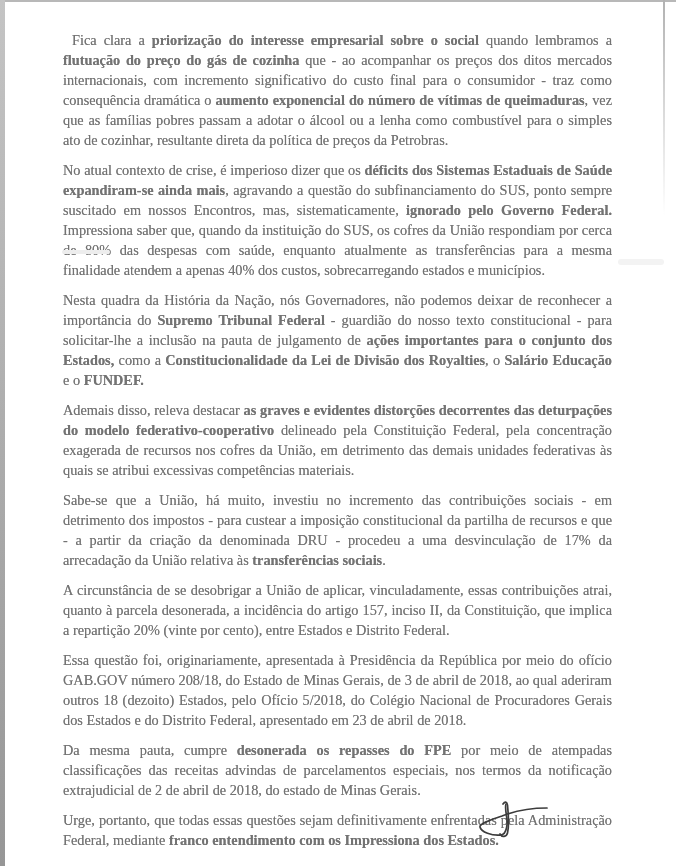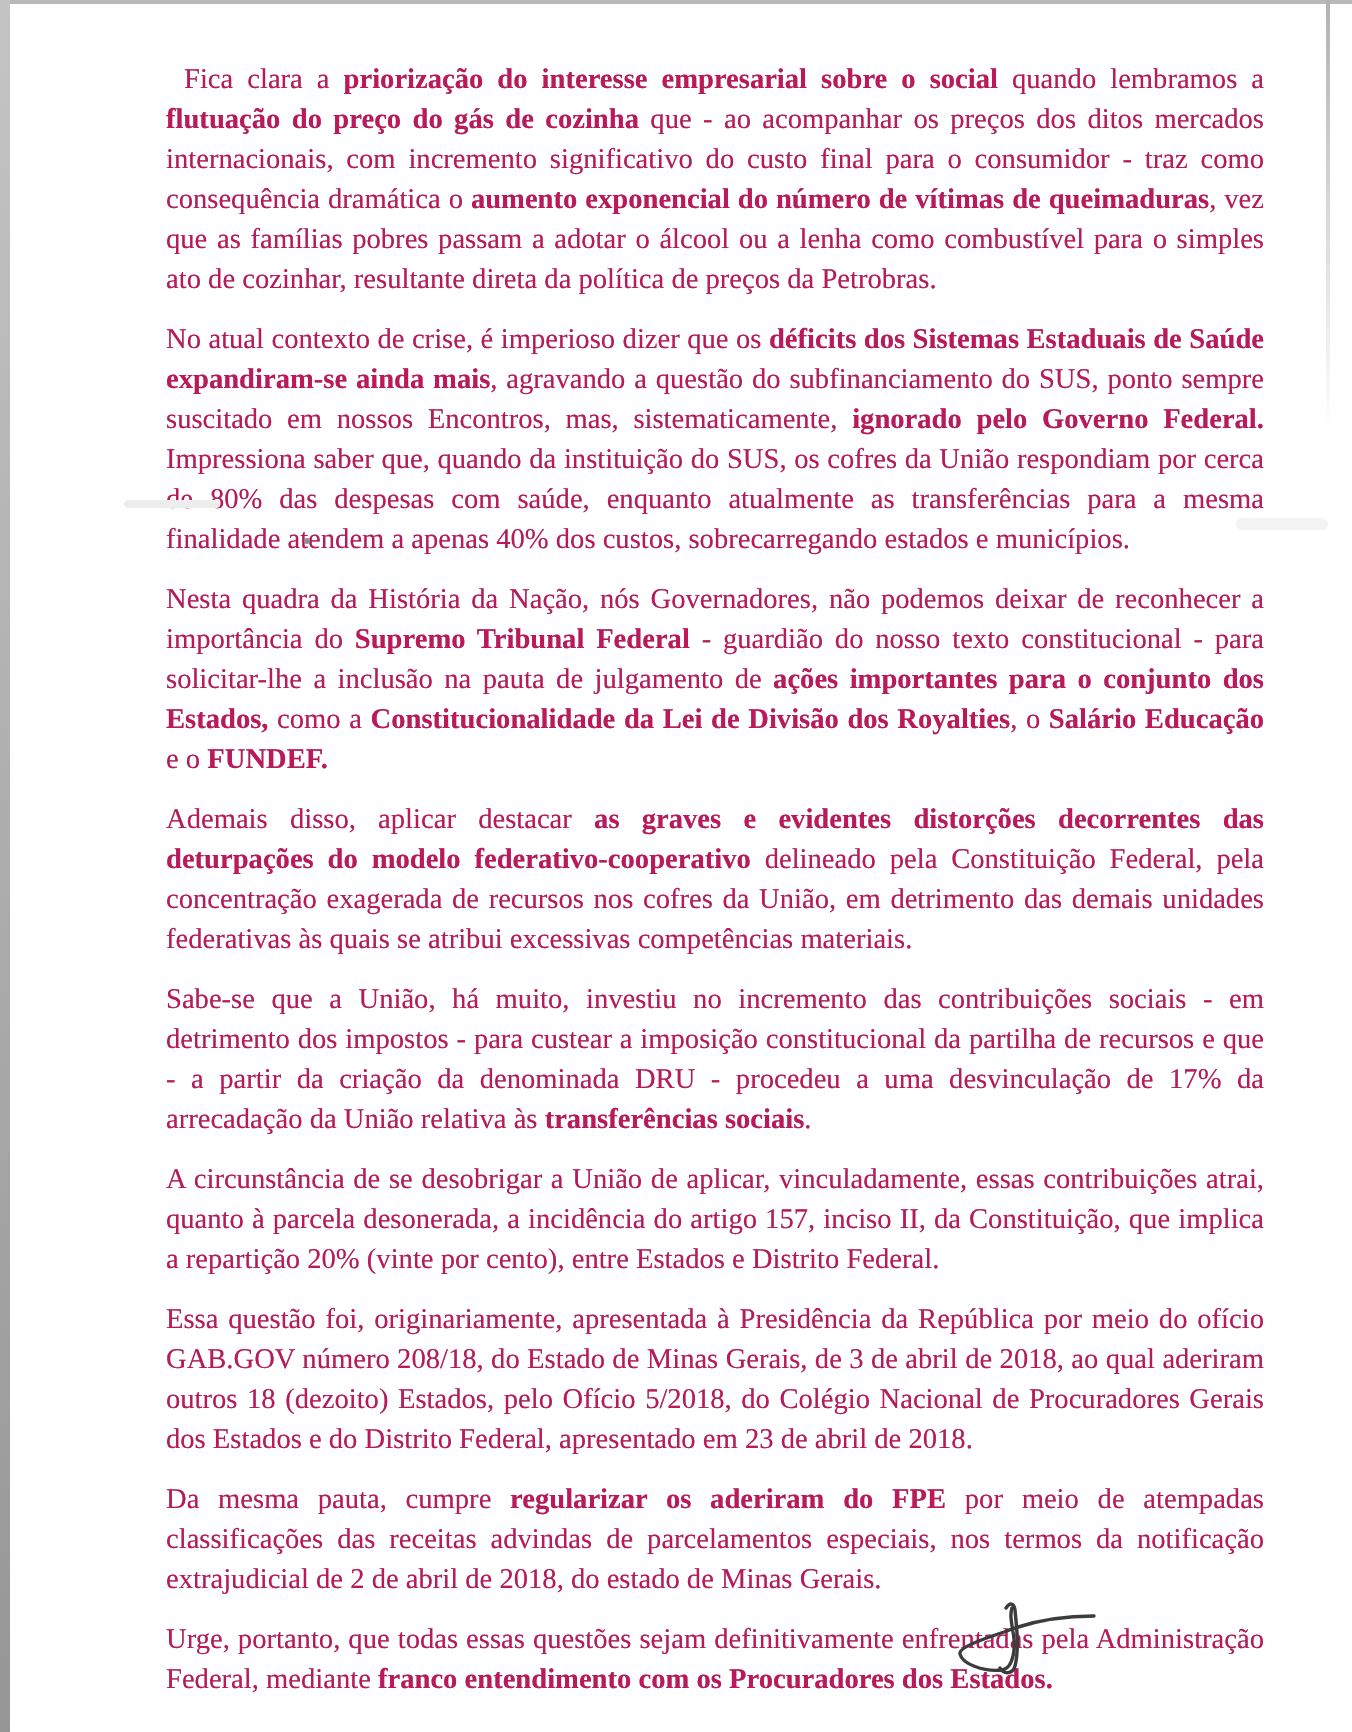--- a/index.html
+++ b/index.html
@@ -21,22 +21,21 @@
     background: linear-gradient(#c4c4c4, #969696);
   }
   .edge-right {
     position: absolute; top: 0; left: 663px; width: 2px; height: 215px;
     background: linear-gradient(#b2b2b2, rgba(178,178,178,0));
   }
   
   .doc-body {
     position: absolute;
     left: 63px; top: 30px; width: 549px;
-    color: #be185d;
-    margin-left: 20px;
+    color: #737373;
   }
   .para {
     margin: 0 0 10px 0;
     font-size: 14.3px;
     line-height: 20px;
     text-align: justify;
     text-shadow: 0 0 0.3px rgba(70,70,70,0.55);
   }
   .para.indent { text-indent: 9px; }
   .para b { font-weight: 700; }
@@ -67,26 +66,26 @@
 
 <div class="page">
   <div class="edge-top"></div>
   <div class="edge-left"></div>
   <div class="edge-right"></div>
 
   <div class="doc-body" id="doc-body">
       <p class="para indent"><span>Fica clara a </span><b>priorização do interesse empresarial sobre o social</b><span> quando lembramos a </span><b>flutuação do preço do gás de cozinha</b><span> que - ao acompanhar os preços dos ditos mercados internacionais, com incremento significativo do custo final para o consumidor - traz como consequência dramática o </span><b>aumento exponencial do número de vítimas de queimaduras</b><span>, vez que as famílias pobres passam a adotar o álcool ou a lenha como combustível para o simples ato de cozinhar, resultante direta da política de preços da Petrobras.</span></p>
       <p class="para"><span>No atual contexto de crise, é imperioso dizer que os </span><b>déficits dos Sistemas Estaduais de Saúde expandiram-se ainda mais</b><span>, agravando a questão do subfinanciamento do SUS, ponto sempre suscitado em nossos Encontros, mas, sistematicamente, </span><b>ignorado pelo Governo Federal.</b><span> Impressiona saber que, quando da instituição do SUS, os cofres da União respondiam por cerca de 80% das despesas com saúde, enquanto atualmente as transferências para a mesma finalidade atendem a apenas 40% dos custos, sobrecarregando estados e municípios.</span></p>
       <p class="para"><span>Nesta quadra da História da Nação, nós Governadores, não podemos deixar de reconhecer a importância do </span><b>Supremo Tribunal Federal</b><span> - guardião do nosso texto constitucional - para solicitar-lhe a inclusão na pauta de julgamento de </span><b>ações importantes para o conjunto dos Estados,</b><span> como a </span><b>Constitucionalidade da Lei de Divisão dos Royalties</b><span>, o </span><b>Salário Educação</b><span> e o </span><b>FUNDEF.</b></p>
-      <p class="para"><span>Ademais disso, aplicar destacar </span><b>as graves e evidentes distorções decorrentes das deturpações do modelo federativo-cooperativo</b><span> delineado pela Constituição Federal, pela concentração exagerada de recursos nos cofres da União, em detrimento das demais unidades federativas às quais se atribui excessivas competências materiais.</span></p>
+      <p class="para"><span>Ademais disso, releva destacar </span><b>as graves e evidentes distorções decorrentes das deturpações do modelo federativo-cooperativo</b><span> delineado pela Constituição Federal, pela concentração exagerada de recursos nos cofres da União, em detrimento das demais unidades federativas às quais se atribui excessivas competências materiais.</span></p>
       <p class="para"><span>Sabe-se que a União, há muito, investiu no incremento das contribuições sociais - em detrimento dos impostos - para custear a imposição constitucional da partilha de recursos e que - a partir da criação da denominada DRU - procedeu a uma desvinculação de 17% da arrecadação da União relativa às </span><b>transferências sociais</b><span>.</span></p>
       <p class="para"><span>A circunstância de se desobrigar a União de aplicar, vinculadamente, essas contribuições atrai, quanto à parcela desonerada, a incidência do artigo 157, inciso II, da Constituição, que implica a repartição 20% (vinte por cento), entre Estados e Distrito Federal.</span></p>
       <p class="para"><span>Essa questão foi, originariamente, apresentada à Presidência da República por meio do ofício GAB.GOV número 208/18, do Estado de Minas Gerais, de 3 de abril de 2018, ao qual aderiram outros 18 (dezoito) Estados, pelo Ofício 5/2018, do Colégio Nacional de Procuradores Gerais dos Estados e do Distrito Federal, apresentado em 23 de abril de 2018.</span></p>
-      <p class="para"><span>Da mesma pauta, cumpre </span><b>regularizar os aderiram do FPE</b><span> por meio de atempadas classificações das receitas advindas de parcelamentos especiais, nos termos da notificação extrajudicial de 2 de abril de 2018, do estado de Minas Gerais.</span></p>
-      <p class="para"><span>Urge, portanto, que todas essas questões sejam definitivamente enfrentadas pela Administração Federal, mediante </span><b>franco entendimento com os Procuradores dos Estados.</b></p>
+      <p class="para"><span>Da mesma pauta, cumpre </span><b>desonerada os repasses do FPE</b><span> por meio de atempadas classificações das receitas advindas de parcelamentos especiais, nos termos da notificação extrajudicial de 2 de abril de 2018, do estado de Minas Gerais.</span></p>
+      <p class="para"><span>Urge, portanto, que todas essas questões sejam definitivamente enfrentadas pela Administração Federal, mediante </span><b>franco entendimento com os Impressiona dos Estados.</b></p>
     </div>
 
   <div class="art-smear1"></div>
   <div class="art-smear2"></div>
   <div class="art-dot"></div>
 
   <svg class="signature" viewBox="0 0 100 55" aria-hidden="true">
     <path d="M 87 13 C 68 13 52 17 42 21 C 30 25 19 29 20 32 C 21 37 32 41 41 40 C 47 39 48 28 46.5 21 C 45.5 15 45 12 46 9"></path>
     <path d="M 43 9 C 45 6 47 6.5 47.5 10 C 48.5 20 49.5 30 47.5 38 C 46.5 42 42 42.5 40 39"></path>
   </svg>

